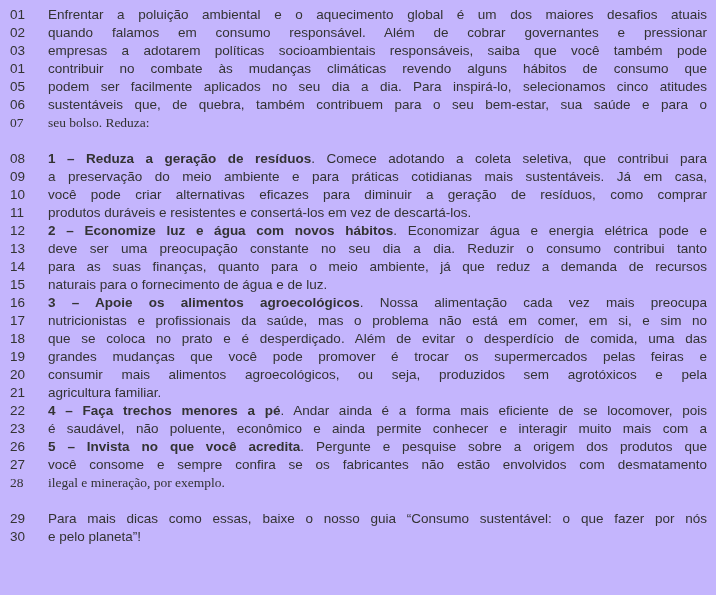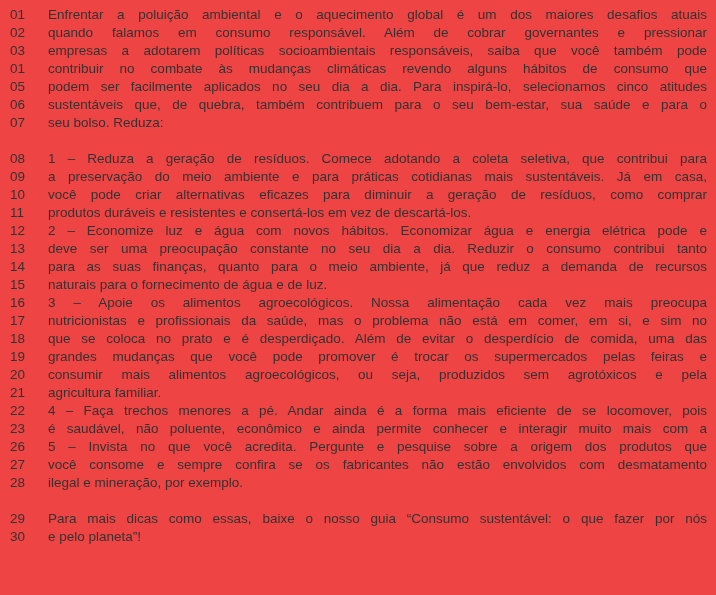--- a/index.html
+++ b/index.html
@@ -4,50 +4,51 @@
 <style>
   html, body {
     margin: 0;
     padding: 0;
     background: #ffffff;
   }
   .page {
     box-sizing: border-box;
     width: 716px;
     height: 595px;
-    background: #ef4444;
+    background: #c4b5fd;
     padding: 6px 9px 0 10px;
     font-family: "Liberation Sans", "DejaVu Sans", sans-serif;
     overflow: hidden;
   }
   .row {
     display: flex;
     font-size: 13.5px;
     line-height: 18px;
     color: #333333;
   }
   .row.gap-after {
     margin-bottom: 18px;
+    font-family: Liberation Serif, serif;
   }
   .num {
     flex: 0 0 38px;
     color: #333333;
   }
   .txt {
     flex: 1;
     min-width: 0;
     text-align: justify;
     text-align-last: justify;
     color: #333333;
   }
   .row.para-end .txt {
     text-align-last: left;
   }
   .txt b {
-    font-weight: normal;
+    font-weight: bold;
   }
 </style>
 </head>
 <body>
 
 <div class="page">
   <div id="lines">
       <div class="row">
         <span class="num">01</span>
         <span class="txt">Enfrentar a poluição ambiental e o aquecimento global é um dos maiores desafios atuais</span>

